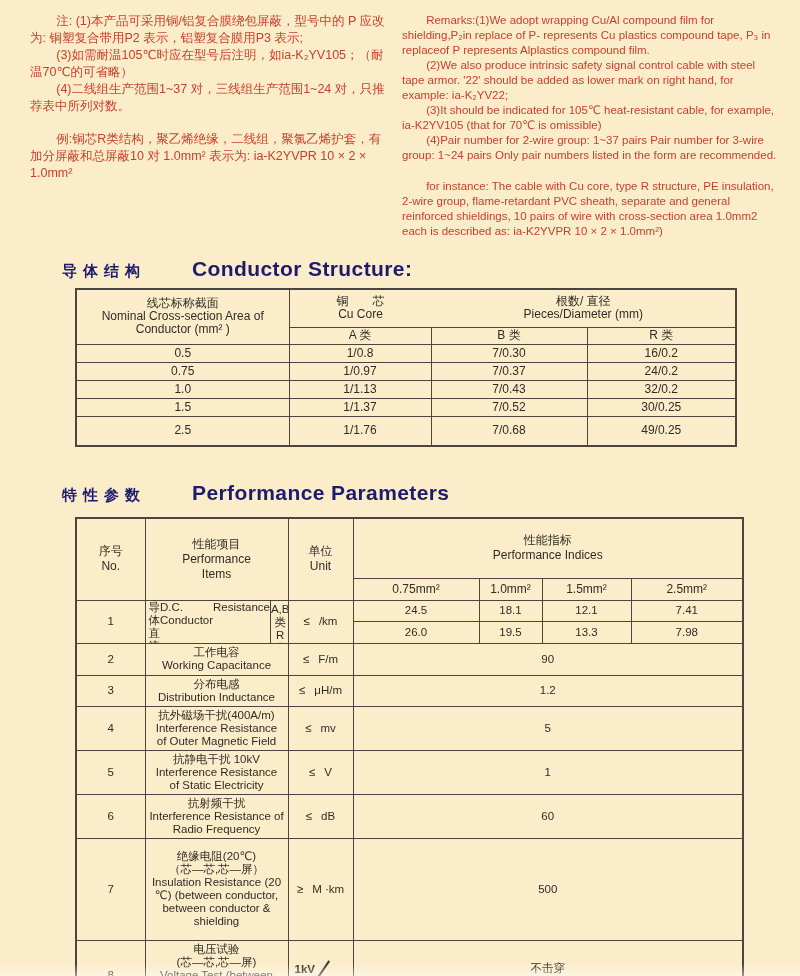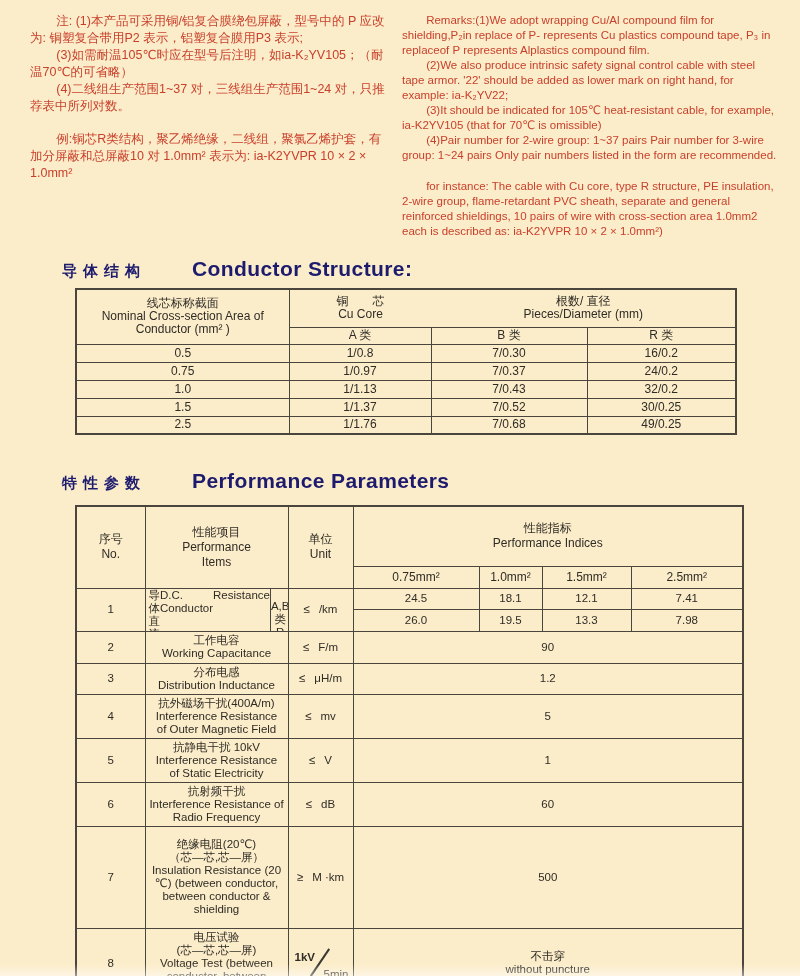--- a/index.html
+++ b/index.html
@@ -57,21 +57,21 @@
   .ctable .val{font-size:12px;}
   .group-flex{display:flex;width:100%;height:100%;align-items:center;}
   .group-flex .g1{width:142px;}
   .group-flex .g2{flex:1;}
   
   .ptable{width:667px;margin-top:12px;}
   .ptable .hdr{font-size:12px;line-height:15px;}
   .unit{display:flex;justify-content:center;align-items:center;gap:9px;}
   .r1item{display:flex;height:42px;align-items:stretch;}
   .r1left{flex:1;display:flex;flex-direction:row;justify-content:center;text-align:left;padding-left:3px;}
-  .r1right{width:52px;border-left:1px solid var(--border);display:flex;flex-direction:column;justify-content:space-around;padding:11px 0;}
+  .r1right{width:52px;border-left:1px solid var(--border);display:flex;flex-direction:column;justify-content:space-around;padding:2px 0;}
   .frac{position:relative;width:100%;height:62px;}
   .frac-top{position:absolute;left:6px;top:19px;font-weight:bold;}
   .frac-bottom{position:absolute;right:4px;bottom:13px;}
   .frac-slash{position:absolute;left:30px;top:14px;width:2px;height:33px;background:#3a3630;transform:rotate(34deg);}
   .item-cell{padding:2px 1px;}
   .page-bottom-edge{
     position:absolute;bottom:0;left:0;width:100%;height:12px;
     background:linear-gradient(to bottom, rgba(255,255,255,0), rgba(255,255,255,.45));
     pointer-events:none;
   }
@@ -151,21 +151,21 @@
         <td class="val">1/1.13</td>
         <td class="val">7/0.43</td>
         <td class="val">32/0.2</td>
       </tr>
       <tr style="height:18px">
         <td class="val">1.5</td>
         <td class="val">1/1.37</td>
         <td class="val">7/0.52</td>
         <td class="val">30/0.25</td>
       </tr>
-      <tr style="height:18px">
+      <tr style="height:30px">
         <td class="val">2.5</td>
         <td class="val">1/1.76</td>
         <td class="val">7/0.68</td>
         <td class="val">49/0.25</td>
       </tr>
     </tbody>
   </table>
 
   <div class="section-heading second">
     <span class="h-cn">特性参数</span>

